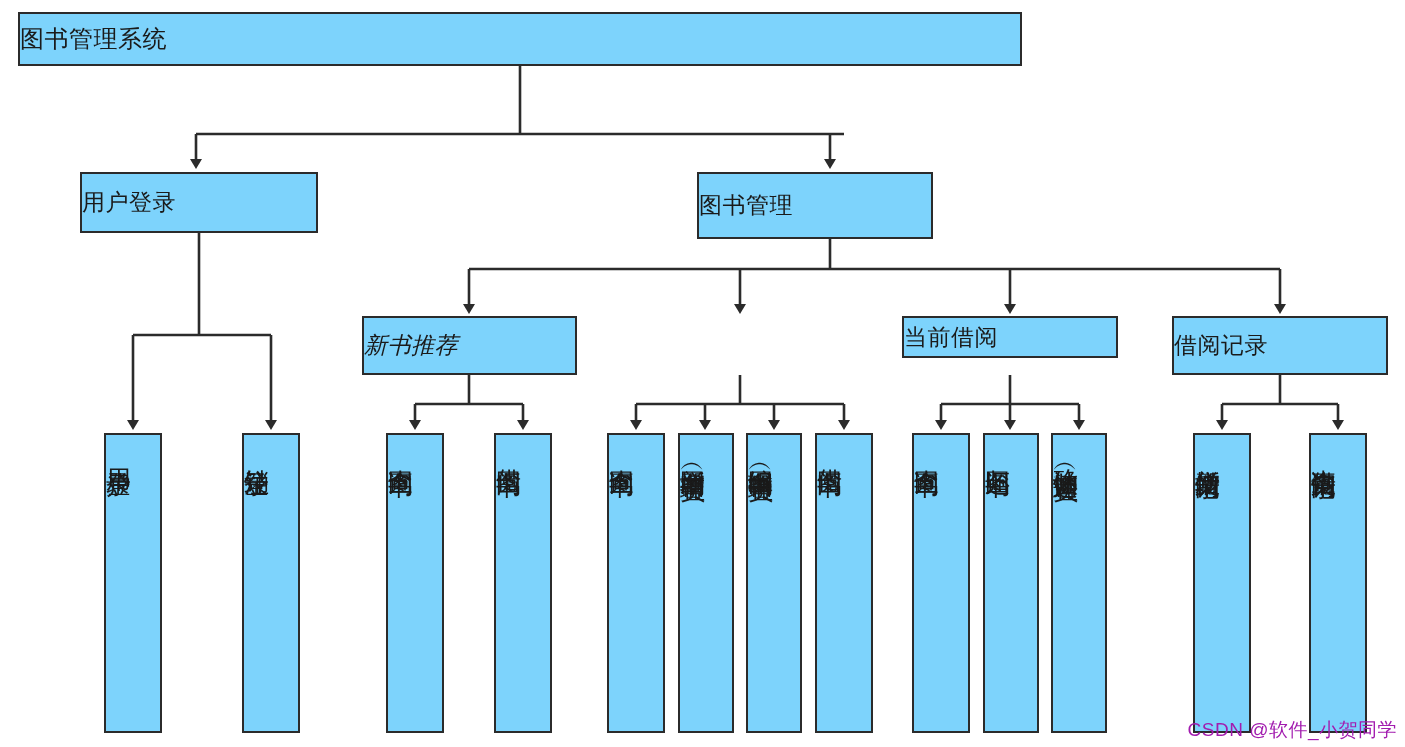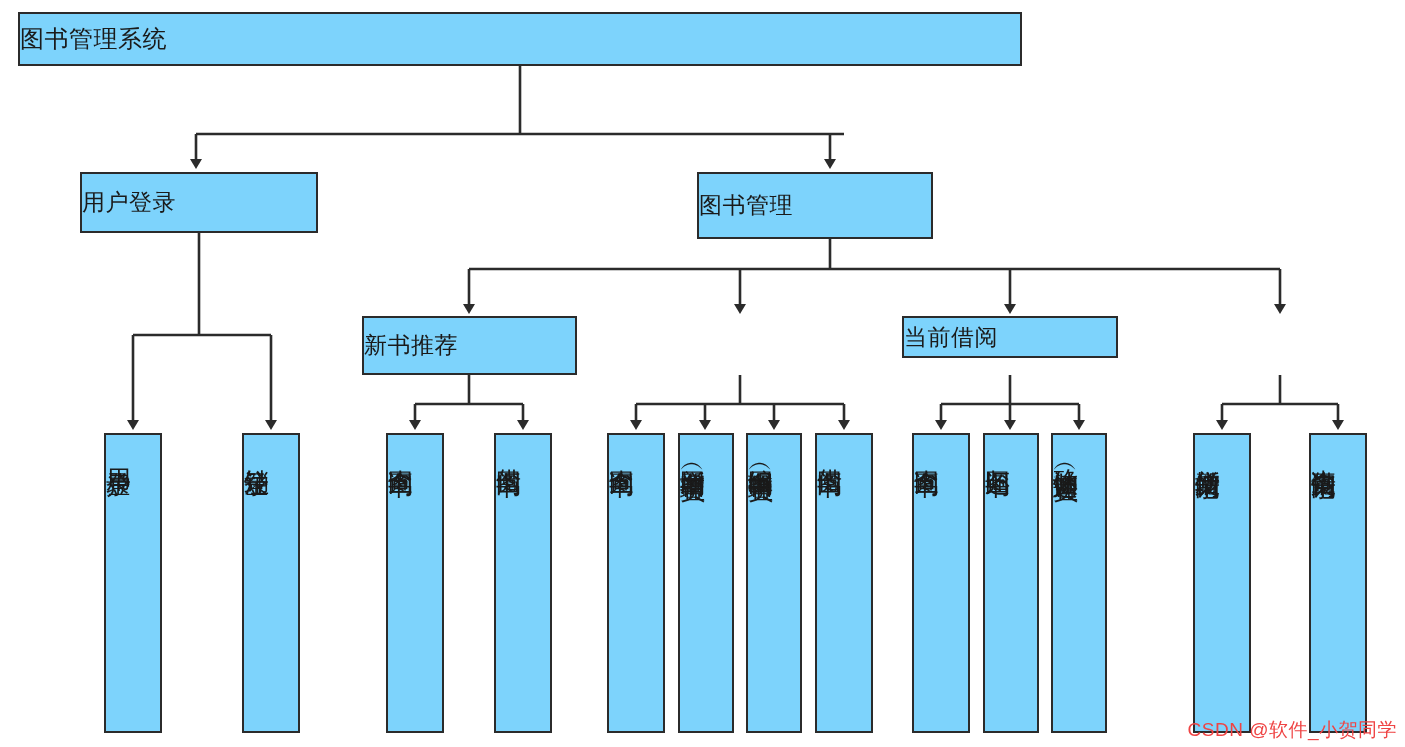--- a/index.html
+++ b/index.html
@@ -57,21 +57,21 @@
     font-size: 25px;
     line-height: 1.04;
     letter-spacing: 1.5px;
   }
   .node.root .node-label { font-size: 24px; }
   #watermark {
     position: absolute;
     right: 8px;
     bottom: 4px;
     font-size: 19px;
-    color: #ef4444;
+    color: #a21caf;
     letter-spacing: 0.5px;
     white-space: nowrap;
     user-select: none;
   }
 </style>
 </head>
 <body>
 
 <div id="diagram-root">
 
@@ -129,25 +129,28 @@
     <span class="node-label">图书管理系统</span>
   </div>
 
   <div class="node horizontal" style="left:80px; top:172px; width:238px; height:61px;">
     <span class="node-label">用户登录</span>
   </div>
   <div class="node horizontal" style="left:684px; top:172px; width:236px; height:67px;margin-left:13px;">
     <span class="node-label">图书管理</span>
   </div>
 
-  <div class="node horizontal" style="left:362px; top:316px; width:215px; height:59px;">
+  <div class="node horizontal" style="left:362px; top:316px; width:215px; height:59px;font-style:italic;">
     <span class="node-label">新书推荐</span>
   </div>
   <div class="node horizontal" style="left:902px; top:316px; width:216px; height:42px;">
     <span class="node-label">当前借阅</span>
+  </div>
+  <div class="node horizontal" style="left:1172px; top:316px; width:216px; height:59px;">
+    <span class="node-label">借阅记录</span>
   </div>
 
   <div class="node vertical" style="left:104px; top:433px; width:58px; height:300px;">
     <span class="node-label">用户登录</span>
   </div>
   <div class="node vertical" style="left:242px; top:433px; width:58px; height:300px;">
     <span class="node-label">注销登录</span>
   </div>
 
   <div class="node vertical" style="left:386px; top:433px; width:58px; height:300px;">

